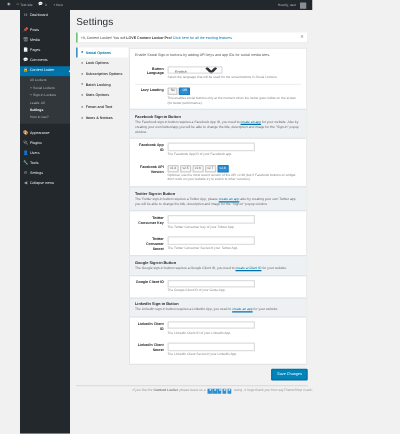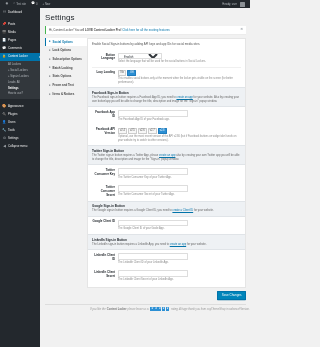--- a/index.html
+++ b/index.html
@@ -34,21 +34,21 @@
   .ab-glyph { font-size: 3.2px; line-height: 1; color: #b4b9be; }
   .ab-avatar {
     width: 5px; height: 5px;
     background: #8a8f94;
     border-radius: 0.5px;
     display: inline-block;
     margin-left: 1.5px;
   }
 
   
-  .wrap { display: flex; height: 339px; }
+  .wrap { display: flex; height: 339px; padding-left: 16px; }
 
   
   .sidebar {
     width: 40px;
     background: #23282d;
     flex-shrink: 0;
     padding-top: 1px;
     font-size: 2.9px;
   }
   .menu-item {

